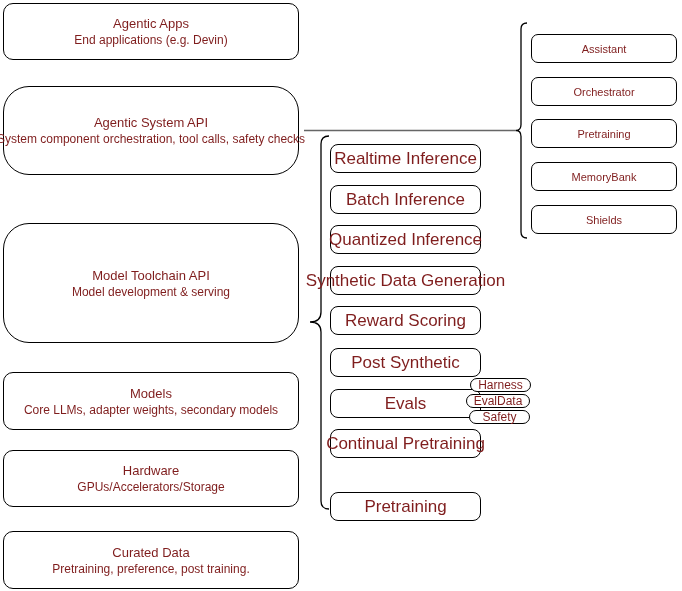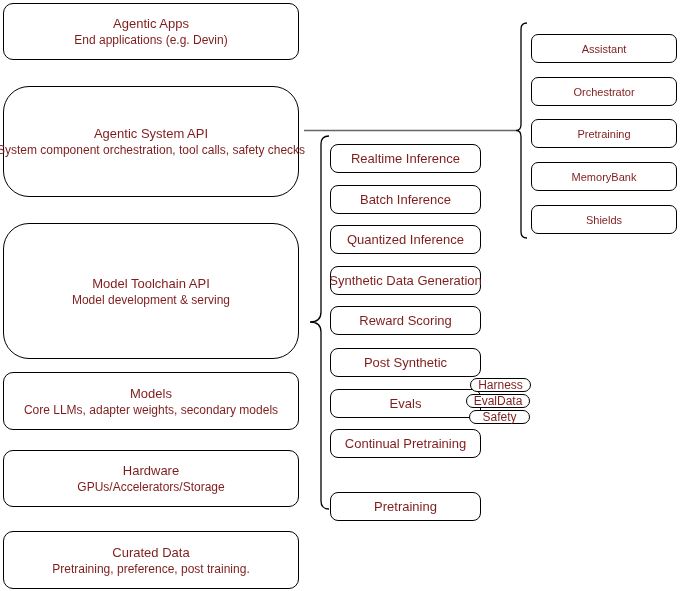--- a/index.html
+++ b/index.html
@@ -43,21 +43,21 @@
   .big    { left: 3px; width: 296px; border-radius: 10px; }
   .round  { border-radius: 26px; }
   .mid {
     position: absolute;
     box-sizing: border-box;
     left: 330px; width: 151px; height: 29px;
     background: #ffffff;
     border: 1.3px solid #000000;
     border-radius: 8px;
     display: flex; align-items: center; justify-content: center;
-    font-size: 13px;
+    font-size: 17px;
     white-space: nowrap;
   }
   .right {
     position: absolute;
     box-sizing: border-box;
     left: 531px; width: 146px; height: 29px;
     background: #ffffff;
     border: 1.3px solid #000000;
     border-radius: 7px;
     display: flex; align-items: center; justify-content: center;
@@ -86,26 +86,26 @@
     <line x1="304" y1="130.5" x2="516" y2="130.5" stroke="#666666" stroke-width="1.4"></line>
     <path d="M527,23 Q521,23 521,29 L521,124.5 Q521,130.5 516,130.5 Q521,130.5 521,136.5 L521,232 Q521,238 527,238" fill="none" stroke="#000000" stroke-width="1.3"></path>
     <path d="M329,136 Q321,136 321,144 L321,312 Q321,322 310,322 Q321,322 321,332 L321,501 Q321,509 329,509" fill="none" stroke="#000000" stroke-width="1.3"></path>
   </svg>
 
   <div class="node big" style="top:3px; height:57px;">
     <div class="title">Agentic Apps</div>
     <div class="subtitle">End applications (e.g. Devin)</div>
   </div>
 
-  <div class="node big round" style="top:86px; height:111px;">
+  <div class="node big round" style="top:86px; height:89px;">
     <div class="title">Agentic System API</div>
     <div class="subtitle">System component orchestration, tool calls, safety checks</div>
   </div>
 
-  <div class="node big round" style="top:223px; height:136px;">
+  <div class="node big round" style="top:223px; height:120px;">
     <div class="title">Model Toolchain API</div>
     <div class="subtitle">Model development &amp; serving</div>
   </div>
 
   <div class="node big" style="top:372px; height:58px;">
     <div class="title">Models</div>
     <div class="subtitle">Core LLMs, adapter weights, secondary models</div>
   </div>
 
   <div class="node big" style="top:450px; height:57px;">

